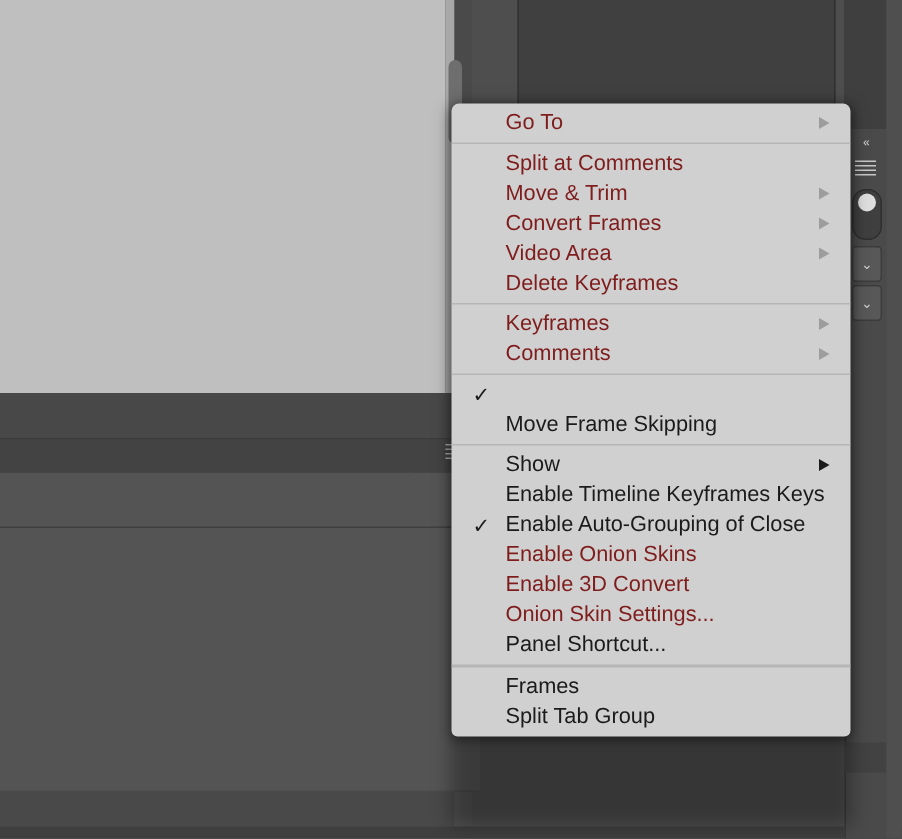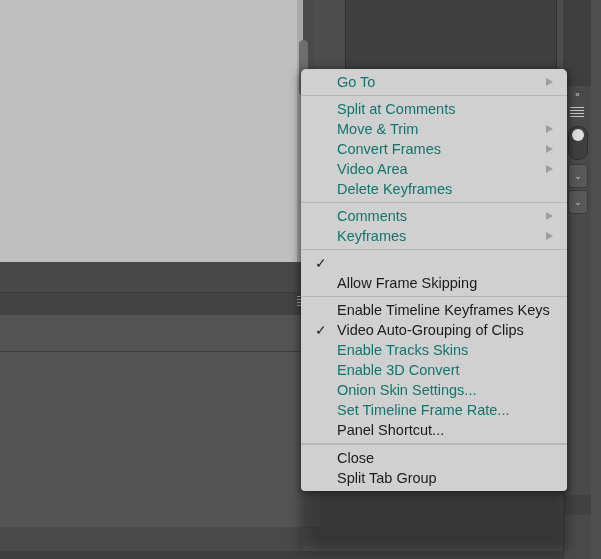--- a/index.html
+++ b/index.html
@@ -231,21 +231,21 @@
   .ctx-item {
     position: relative;
     height: 20px;
     line-height: 20px;
     font-size: 14.5px;
     color: #1b1b1b;
     padding: 0 12px 0 36px;
     white-space: nowrap;
   }
   .ctx-item.disabled {
-    color: #0f766e;
+    color: #7f1d1d;
   }
   .ctx-check {
     position: absolute;
     left: 14px;
     top: 0;
     width: 14px;
     text-align: left;
     font-size: 14px;
     color: #1b1b1b;
   }
@@ -316,39 +316,39 @@
       <div class="ctx-sep"></div>
       <div class="ctx-group">
         <div class="ctx-item disabled"><span>Split at Comments</span></div>
         <div class="ctx-item disabled"><span>Move &amp; Trim</span><span class="ctx-arrow"></span></div>
         <div class="ctx-item disabled"><span>Convert Frames</span><span class="ctx-arrow"></span></div>
         <div class="ctx-item disabled"><span>Video Area</span><span class="ctx-arrow"></span></div>
         <div class="ctx-item disabled"><span>Delete Keyframes</span></div>
       </div>
       <div class="ctx-sep"></div>
       <div class="ctx-group">
+        <div class="ctx-item disabled"><span>Keyframes</span><span class="ctx-arrow"></span></div>
         <div class="ctx-item disabled"><span>Comments</span><span class="ctx-arrow"></span></div>
-        <div class="ctx-item disabled"><span>Keyframes</span><span class="ctx-arrow"></span></div>
       </div>
       <div class="ctx-sep"></div>
       <div class="ctx-group">
         <div class="ctx-item"><span class="ctx-check">✓</span></div>
-        <div class="ctx-item"><span>Allow Frame Skipping</span></div>
-      </div>
-      <div class="ctx-sep"></div>
-      <div class="ctx-group">
+        <div class="ctx-item"><span>Move Frame Skipping</span></div>
+      </div>
+      <div class="ctx-sep"></div>
+      <div class="ctx-group">
+        <div class="ctx-item"><span>Show</span><span class="ctx-arrow"></span></div>
         <div class="ctx-item"><span>Enable Timeline Keyframes Keys</span></div>
-        <div class="ctx-item"><span class="ctx-check">✓</span><span>Video Auto-Grouping of Clips</span></div>
-        <div class="ctx-item disabled"><span>Enable Tracks Skins</span></div>
+        <div class="ctx-item"><span class="ctx-check">✓</span><span>Enable Auto-Grouping of Close</span></div>
+        <div class="ctx-item disabled"><span>Enable Onion Skins</span></div>
         <div class="ctx-item disabled"><span>Enable 3D Convert</span></div>
         <div class="ctx-item disabled"><span>Onion Skin Settings...</span></div>
-        <div class="ctx-item disabled"><span>Set Timeline Frame Rate...</span></div>
         <div class="ctx-item"><span>Panel Shortcut...</span></div>
       </div>
       <div class="ctx-sep"></div>
       <div class="ctx-sep"></div>
       <div class="ctx-group">
-        <div class="ctx-item"><span>Close</span></div>
+        <div class="ctx-item"><span>Frames</span></div>
         <div class="ctx-item"><span>Split Tab Group</span></div>
       </div>
     </div>
 
 </div>
 
 </body></html>

